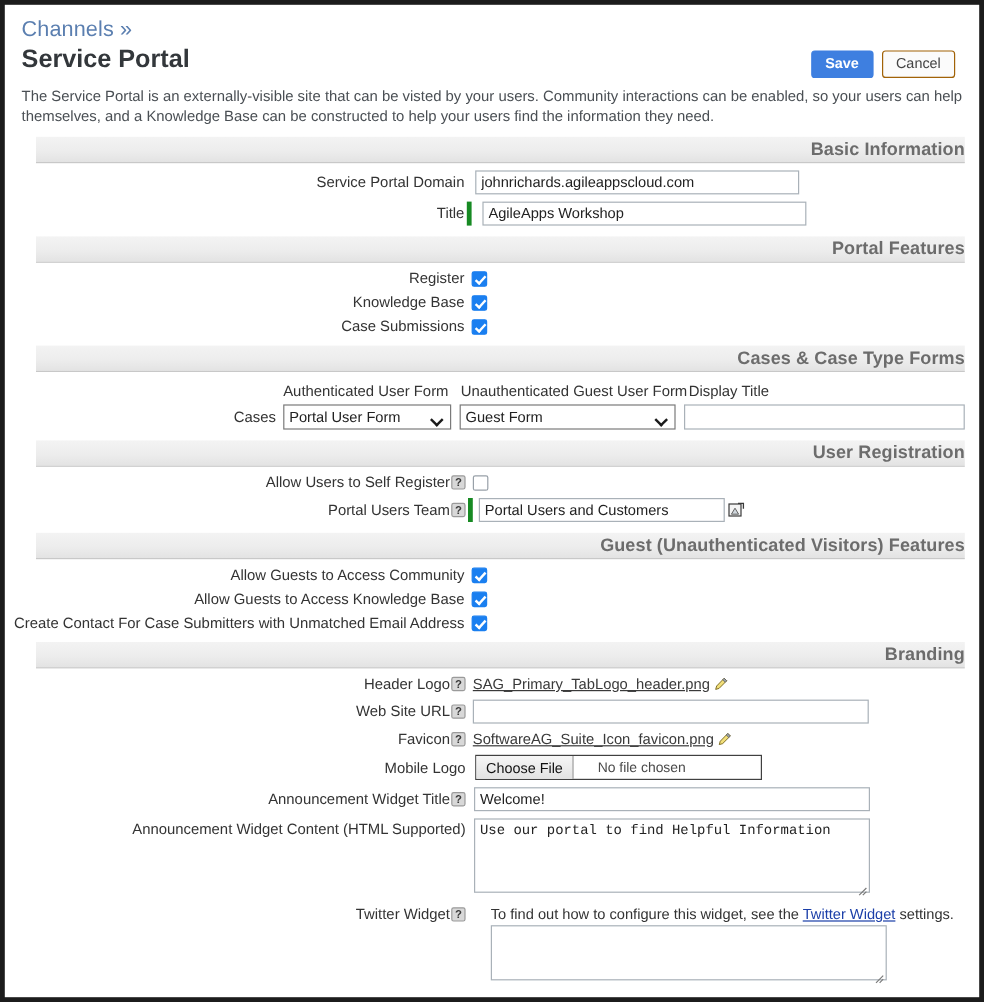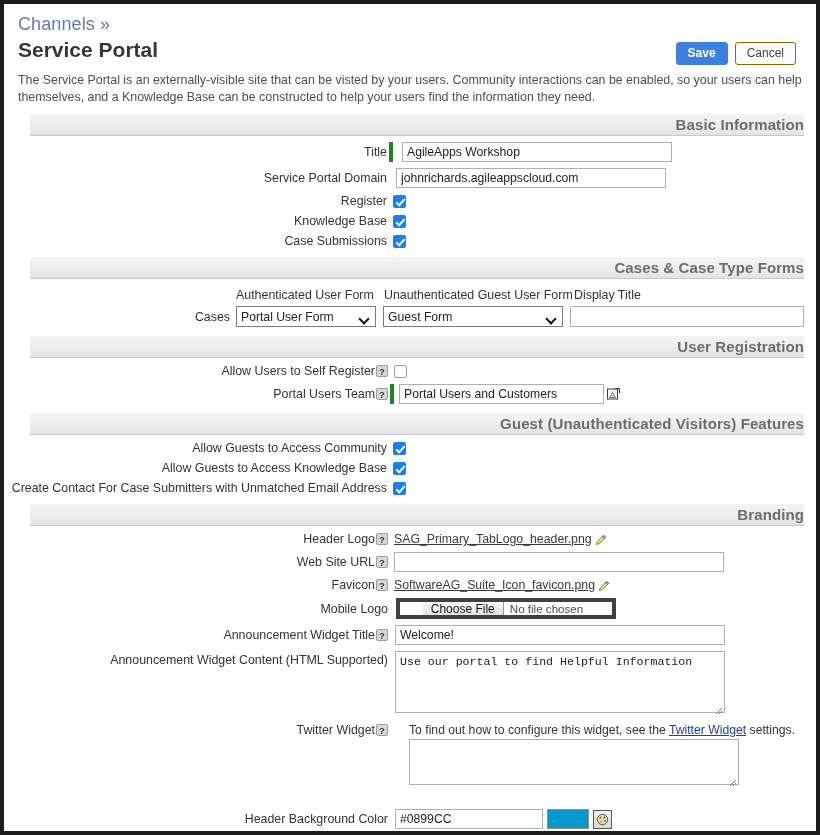--- a/index.html
+++ b/index.html
@@ -215,41 +215,40 @@
     color: #1a3ea8;
     text-decoration: underline;
     cursor: pointer;
   }
   .pencil { width: 13px; height: 13px; display:inline-block; vertical-align: -2px; margin-left: 1px; cursor:pointer;}
 
   
   .fileinput {
     display: flex;
     align-items: stretch;
-    border: 4px solid #404040;
+    border: 1px solid #404040;
     background: #fff;
     height: 21px;
-    width: 220px;
-    cursor: pointer;
-    justify-content: center;
+    width: 239px;
+    cursor: pointer;
   }
   .fileinput .fbtn {
     background: linear-gradient(to bottom,#f6f6f6,#e2e2e2);
     border-right: 1px solid #9a9a9a;
     font-size: 12px;
     color: #111;
     padding: 0 8px;
     display: flex;
     align-items: center;
     font-family: "Liberation Sans", sans-serif;
   }
   .fileinput .fname {
     font-size: 11.6px;
     color: #4a4a4a;
-    padding: 0 6px;
+    padding: 0 20px;
     display: flex;
     align-items: center;
   }
 
   
   .ta {
     border: 1px solid #a9b1b8;
     background: #fff;
     width: 330px;
     font-family: "Liberation Mono", monospace;
@@ -301,38 +300,39 @@
     </div>
   </div>
 
   <div class="intro">The Service Portal is an externally-visible site that can be visted by your users. Community interactions can be enabled, so your users can help themselves, and a Knowledge Base can be constructed to help your users find the information they need.</div>
 
   
   <div class="section-hd">Basic Information</div>
 
   <div class="frow">
     <div class="flabel">
+        <span>Service Portal Domain</span>
+      </div>
+    <div class="fval" style="margin-left:7px;">
+      <input class="txt w270" value="johnrichards.agileappscloud.com" style="">
+    </div>
+  </div>
+
+  <div class="frow">
+    <div class="flabel">
         <span>Title</span>
       </div>
     <div class="fval">
       <span class="req-bar"></span>
       <input class="txt w270" value="AgileApps Workshop" style="">
     </div>
   </div>
 
-  <div class="frow">
-    <div class="flabel">
-        <span>Service Portal Domain</span>
-      </div>
-    <div class="fval" style="margin-left:7px;">
-      <input class="txt w270" value="johnrichards.agileappscloud.com" style="">
-    </div>
-  </div>
-
-  
+  
+  <div class="section-hd">Portal Features</div>
 
   <div class="frow">
     <div class="flabel">
         <span>Register</span>
       </div>
     <div class="fval">
         <span class="cb on"></span>
       </div>
   </div>
   <div class="frow">

